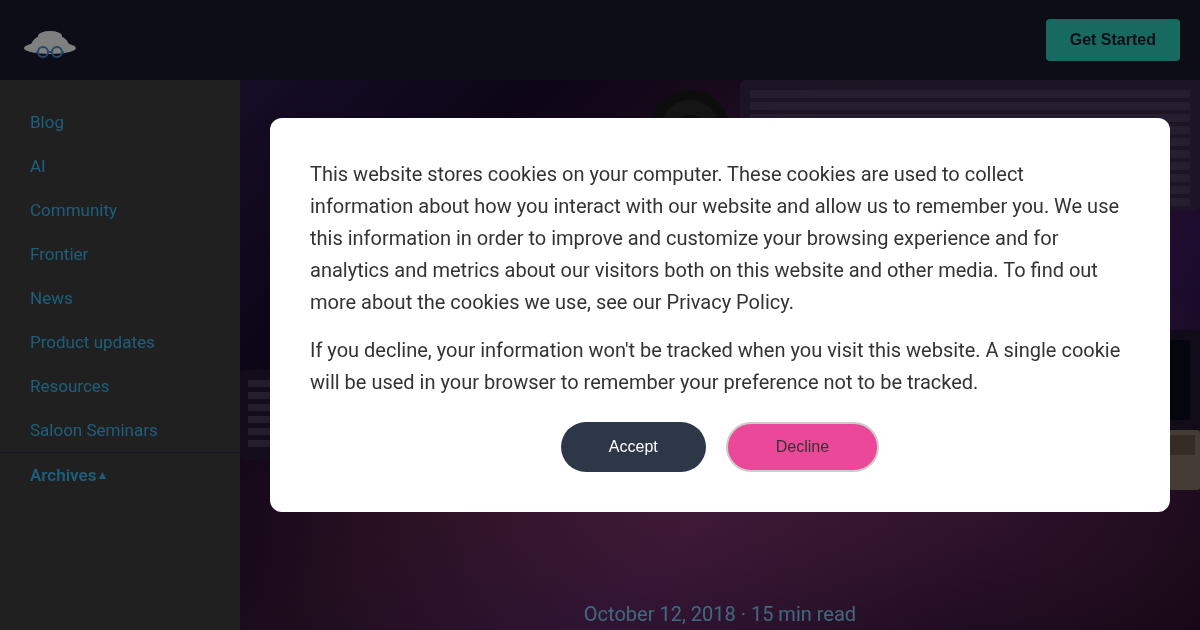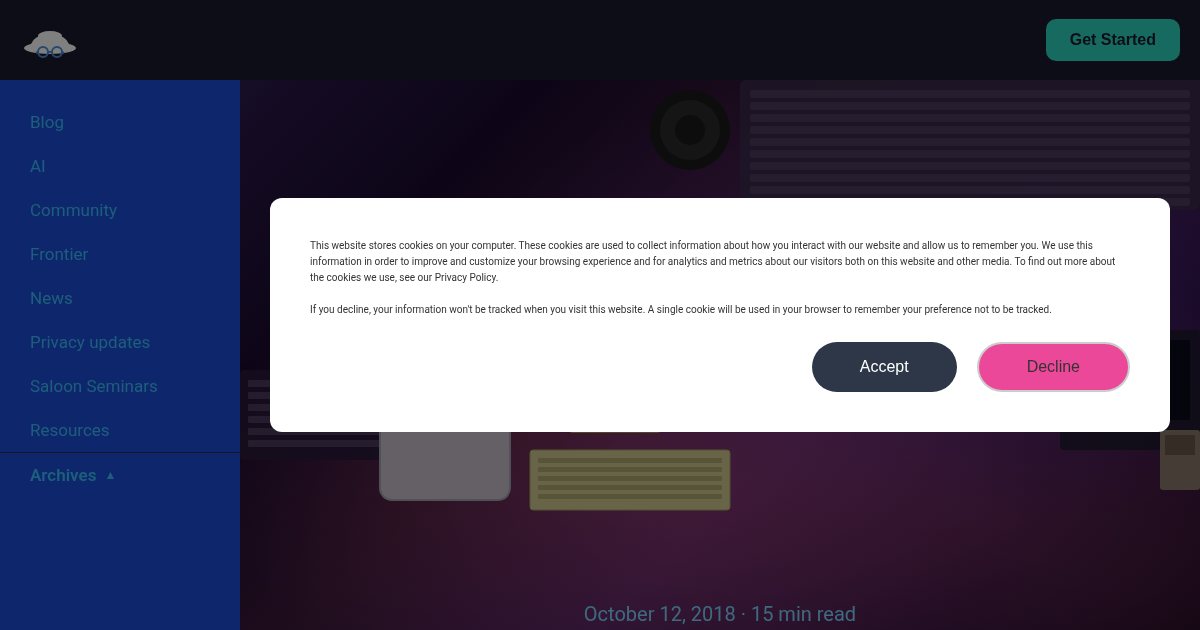--- a/index.html
+++ b/index.html
@@ -34,60 +34,59 @@
 
     .logo-icon {
       width: 60px;
       height: 60px;
     }
 
     .get-started-btn {
       background: #2dd4bf;
       color: #1a1a2e;
       border: none;
-      border-radius: 10px;
+      border-radius: 4px;
       padding: 12px 24px;
       font-size: 16px;
       font-weight: 600;
       cursor: pointer;
       white-space: nowrap;
     }
 
     
     .layout {
       display: flex;
       height: 630px;
       padding-top: 80px;
     }
 
     
     .sidebar {
       width: 240px;
-      background: #1d4ed8;
+      background: #404040;
       flex-shrink: 0;
       padding: 20px 0;
       position: fixed;
       top: 80px;
       left: 0;
       bottom: 0;
     }
 
     .sidebar-item {
       display: block;
       padding: 12px 30px;
       color: #38bdf8;
       font-size: 17px;
       text-decoration: none;
       cursor: pointer;
     }
 
     .sidebar-archives {
       display: flex;
       align-items: center;
-      gap: 8px;
       padding: 12px 30px;
       color: #38bdf8;
       font-size: 17px;
       font-weight: 600;
       cursor: pointer;
       border-top: 1px solid #2a2a4a;
       text-align: center;
     }
 
     
@@ -151,28 +150,28 @@
       padding: 40px;
       max-width: 900px;
       width: 90%;
       margin: 0 auto;
       position: relative;
       left: 120px;
     }
 
     .modal-text {
       color: #333;
-      font-size: 10px;
+      font-size: 20px;
       line-height: 1.6;
       margin-bottom: 16px;
     }
 
     .modal-buttons {
       display: flex;
-      justify-content: flex-end;
+      justify-content: center;
       gap: 20px;
       margin-top: 24px;
     }
 
     .btn-accept {
       background: #2d3748;
       color: white;
       border: none;
       border-radius: 50px;
       padding: 14px 48px;
@@ -214,23 +213,23 @@
 </div>
 
 <div class="layout">
 
   <nav class="sidebar">
     <a class="sidebar-item">Blog</a>
     <a class="sidebar-item">AI</a>
     <a class="sidebar-item">Community</a>
     <a class="sidebar-item">Frontier</a>
     <a class="sidebar-item">News</a>
-    <a class="sidebar-item">Privacy updates</a>
+    <a class="sidebar-item">Product updates</a>
+    <a class="sidebar-item">Resources</a>
     <a class="sidebar-item">Saloon Seminars</a>
-    <a class="sidebar-item">Resources</a>
     <div class="sidebar-archives">
       <span>Archives</span>
       <span style="font-size:12px;">▲</span>
     </div>
   </nav>
 
   <main class="main-content">
     <div class="hero-image">
       <div class="hero-overlay"></div>
 

